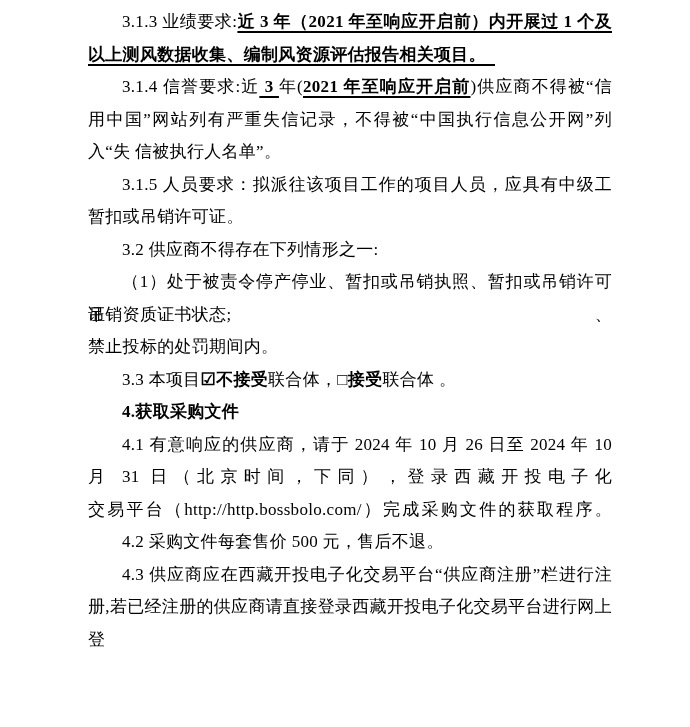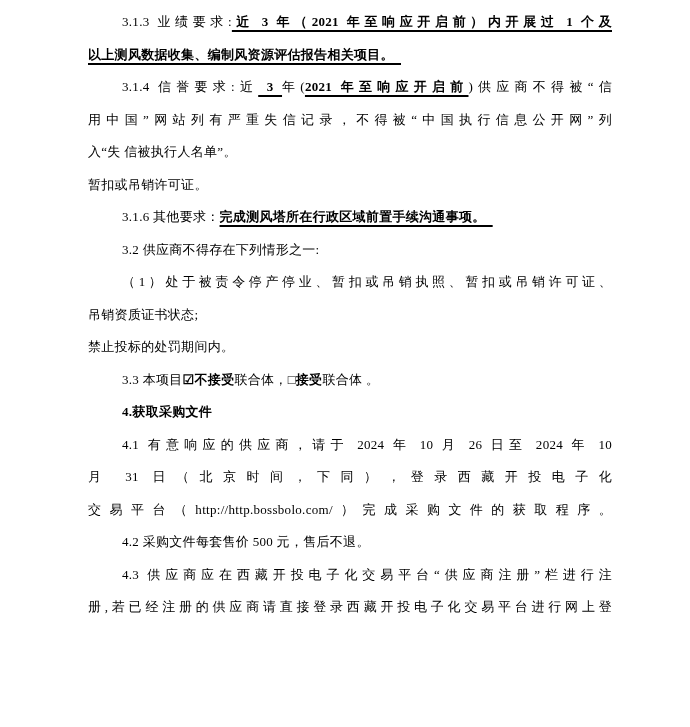--- a/index.html
+++ b/index.html
@@ -15,21 +15,21 @@
     color: #000000;
   }
   .page {
     box-sizing: border-box;
     width: 690px;
     height: 727px;
     padding: 6px 78px 0 88px;
     background: #ffffff;
   }
   .line {
-    font-size: 13px;
+    font-size: 17px;
     line-height: 32.5px;
     height: 32.5px;
     text-align: left;
     letter-spacing: 0.3px;
     white-space: normal;
     overflow: visible;
   }
   .line.indent {
     text-indent: 34px;
   }
@@ -47,22 +47,22 @@
 </style>
 </head>
 <body>
 
 <div class="page">
     <div class="line indent spread"><span class="seg">3.1.3 业绩要求:</span><span class="seg b u">近 3 年（2021 年至响应开启前）内开展过 1 个及</span></div>
     <div class="line"><span class="seg b u">以上测风数据收集、编制风资源评估报告相关项目。&nbsp;&nbsp;</span></div>
     <div class="line indent spread"><span class="seg">3.1.4 信誉要求:近</span><span class="seg b u">&nbsp;3&nbsp;</span><span class="seg">年(</span><span class="seg b u">2021 年至响应开启前</span><span class="seg">)供应商不得被“信</span></div>
     <div class="line spread"><span class="seg">用中国”网站列有严重失信记录，不得被“中国执行信息公开网”列</span></div>
     <div class="line"><span class="seg">入“失 信被执行人名单”。</span></div>
+    <div class="line indent spread"><span class="seg">3.1.5 人员要求：拟派往该项目工作的项目人员，应具有中级工</span></div>
     <div class="line"><span class="seg">暂扣或吊销许可证。</span></div>
-    <div class="line indent"><span class="seg">3.1.6 其他要求：</span><span class="seg b u">完成测风塔所在行政区域前置手续沟通事项。&nbsp;&nbsp;</span></div>
     <div class="line indent"><span class="seg">3.2 供应商不得存在下列情形之一:</span></div>
     <div class="line indent spread"><span class="seg">（1）处于被责令停产停业、暂扣或吊销执照、暂扣或吊销许可证、</span></div>
     <div class="line"><span class="seg">吊销资质证书状态;</span></div>
     <div class="line"><span class="seg">禁止投标的处罚期间内。</span></div>
     <div class="line indent"><span class="seg">3.3 本项目</span><span class="seg b">☑不接受</span><span class="seg">联合体，</span><span class="seg b">□接受</span><span class="seg">联合体 。</span></div>
     <div class="line indent"><span class="seg b">4.获取采购文件</span></div>
     <div class="line indent spread"><span class="seg">4.1 有意响应的供应商，请于 2024 年 10 月 26 日至 2024 年 10</span></div>
     <div class="line spread"><span class="seg">月 31 日（北京时间，下同），登录西藏开投电子化</span></div>
     <div class="line spread"><span class="seg">交易平台（http://http.bossbolo.com/）完成采购文件的获取程序。</span></div>
     <div class="line indent"><span class="seg">4.2 采购文件每套售价 500 元，售后不退。</span></div>

